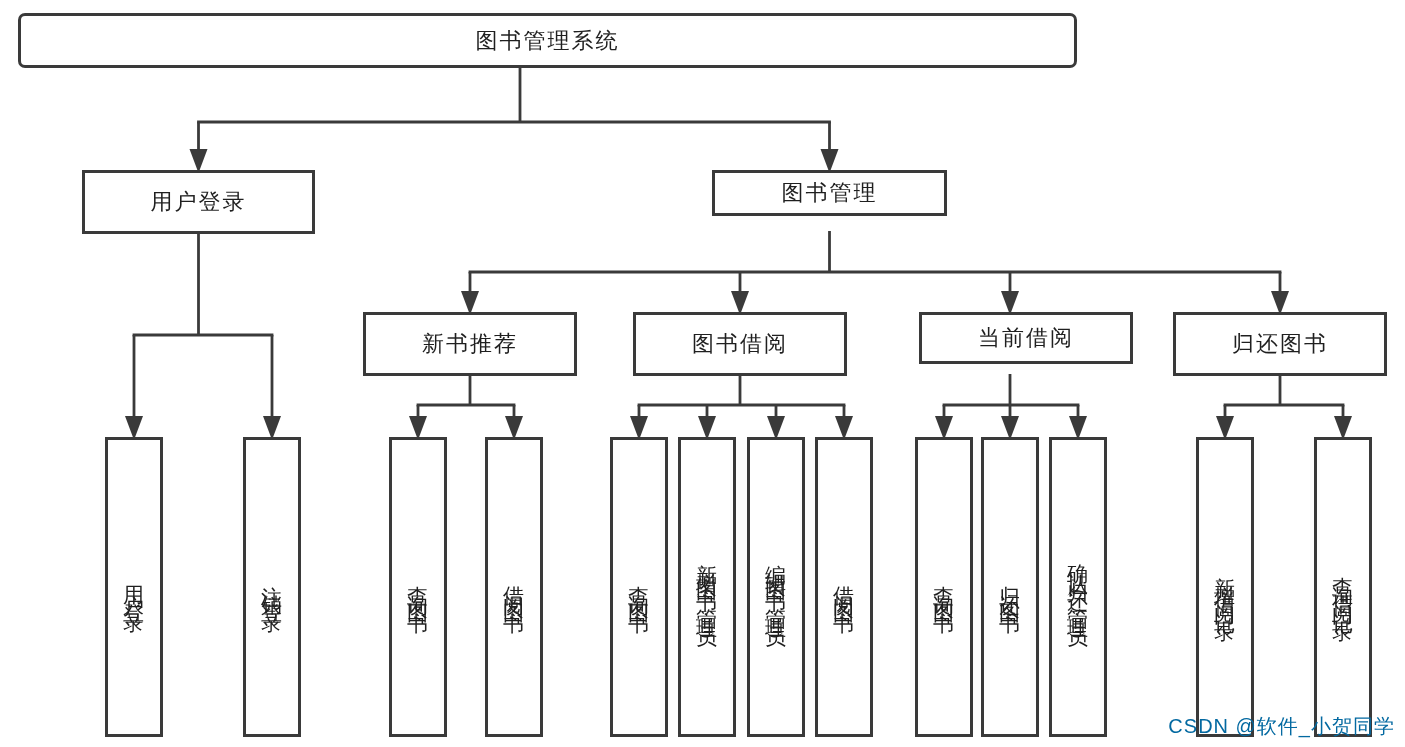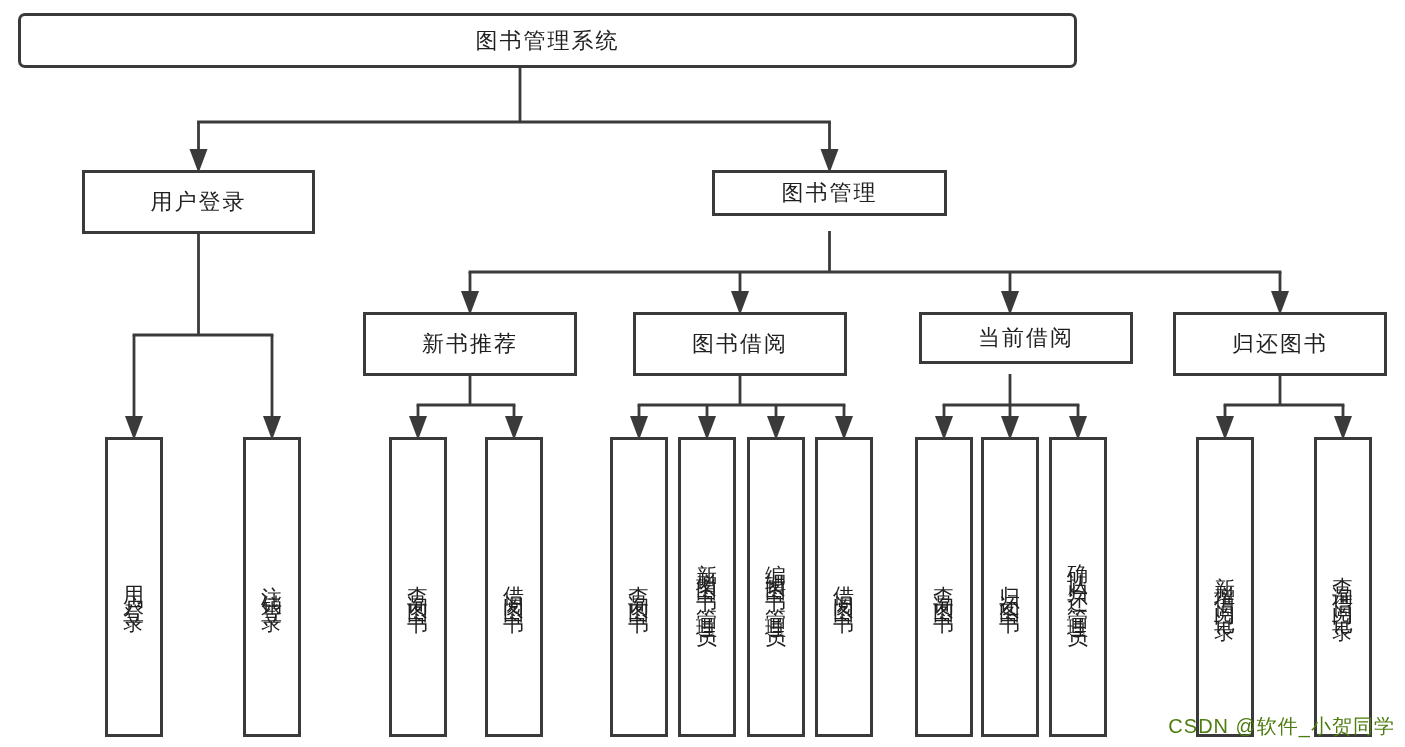--- a/index.html
+++ b/index.html
@@ -175,14 +175,14 @@
       <div class="node v" style="left: 1049px; top: 437px; width: 58px; height: 300px;">
         <span class="label">确认归还（管理员）</span>
       </div>
       <div class="node v" style="left: 1196px; top: 437px; width: 58px; height: 300px;">
         <span class="label">新增借阅记录</span>
       </div>
       <div class="node v" style="left: 1314px; top: 437px; width: 58px; height: 300px;">
         <span class="label">查询借阅记录</span>
       </div>
     </div>
-  <div class="watermark" style="color: #4d7c0f;">CSDN @软件_小贺同学</div>
+  <div class="watermark" style="color: #0369a1;">CSDN @软件_小贺同学</div>
 </div>
 
 </body></html>

